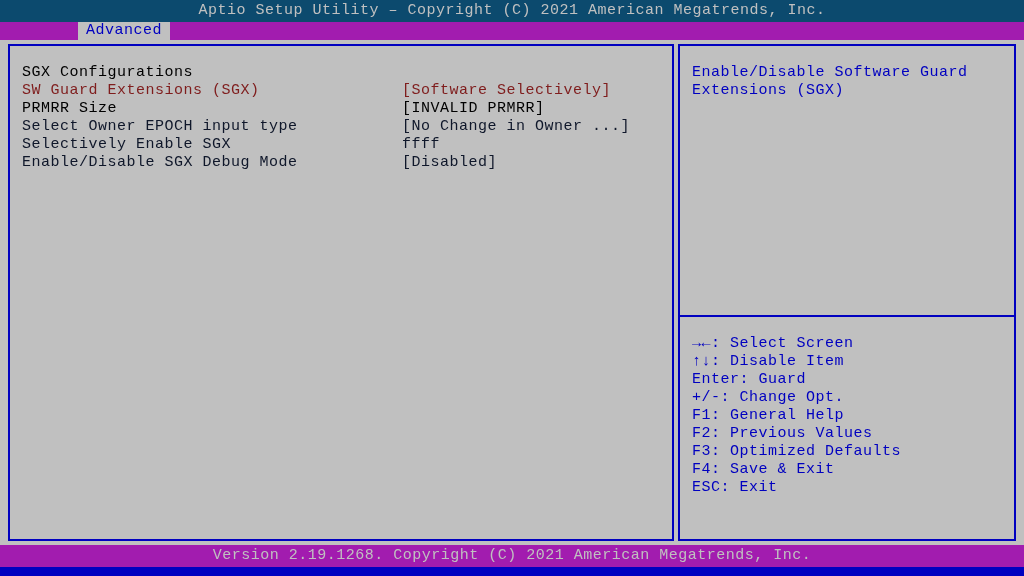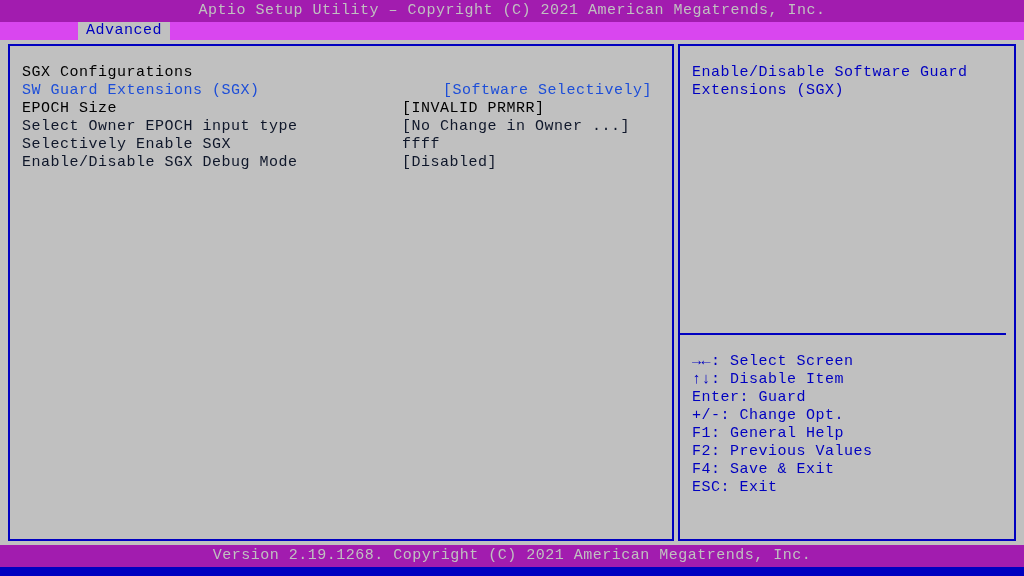--- a/index.html
+++ b/index.html
@@ -10,50 +10,50 @@
     body {
       width: 1024px;
       height: 576px;
       font-family: 'Courier New', monospace;
       font-size: 15px;
       background: #0000c0;
       overflow: hidden;
       letter-spacing: 0.5px;
     }
     .title-bar {
-      background: #a21caf;
+      background: #0c4a6e;
       color: #c0c0c0;
       text-align: center;
       height: 22px;
       line-height: 22px;
       font-weight: normal;
     }
     .tab-row {
-      background: #d946ef;
+      background: #a21caf;
       height: 18px;
       padding-left: 78px;
     }
     .tab {
       display: inline-block;
       background: #c0c0c0;
       color: #0000c0;
       padding: 0 8px;
       height: 18px;
       line-height: 18px;
     }
     .main-area {
       display: flex;
       height: 505px;
       background: #c0c0c0;
       padding: 4px 8px 4px 8px;
     }
     .content-box {
       border: 2px solid #0000c0;
       background: #c0c0c0;
-      padding: 18px 20px 12px 12px;
+      padding: 18px 12px 12px 12px;
     }
     .left-panel {
       flex: 1;
       margin-right: 4px;
       position: relative;
     }
     .right-panel {
       width: 338px;
     }
     .cfg-row {
@@ -64,22 +64,21 @@
     .cfg-label {
       width: 380px;
       white-space: nowrap;
     }
     .cfg-value {
       white-space: nowrap;
     }
     .black-text { color: #000000; }
     .blue-text { color: #0f172a; }
     .highlight-row {
-      color: #1d4ed8;
-      justify-content: space-between;
+      color: #7f1d1d;
     }
     .help-panel {
       color: #0000c0;
       display: flex;
       flex-direction: column;
       height: 100%;
     }
     .help-description {
       flex: 0 0 auto;
       line-height: 18px;
@@ -126,21 +125,21 @@
     <div class="cfg-row black-text">
       <span class="cfg-label">SGX Configurations</span>
     </div>
 
     <div class="cfg-row highlight-row">
       <span class="cfg-label">SW Guard Extensions (SGX)</span>
       <span class="cfg-value">[Software Selectively]</span>
     </div>
 
     <div class="cfg-row black-text">
-      <span class="cfg-label">EPOCH Size</span>
+      <span class="cfg-label">PRMRR Size</span>
       <span class="cfg-value">[INVALID PRMRR]</span>
     </div>
 
     <div class="cfg-row blue-text">
       <span class="cfg-label">Select Owner EPOCH input type</span>
       <span class="cfg-value">[No Change in Owner ...]</span>
     </div>
 
     <div class="cfg-row blue-text">
       <span class="cfg-label">Selectively Enable SGX</span>
@@ -174,20 +173,23 @@
       <div class="help-key-row">
         <span>+/-</span><span>: Change Opt.</span>
       </div>
       <div class="help-key-row">
         <span>F1</span><span>: General Help</span>
       </div>
       <div class="help-key-row">
         <span>F2</span><span>: Previous Values</span>
       </div>
       <div class="help-key-row">
+        <span>F3</span><span>: Optimized Defaults</span>
+      </div>
+      <div class="help-key-row">
         <span>F4</span><span>: Save &amp; Exit</span>
       </div>
       <div class="help-key-row">
         <span>ESC</span><span>: Exit</span>
       </div>
     </div>
   </div>
 </div>
 
 <div class="footer-bar">

